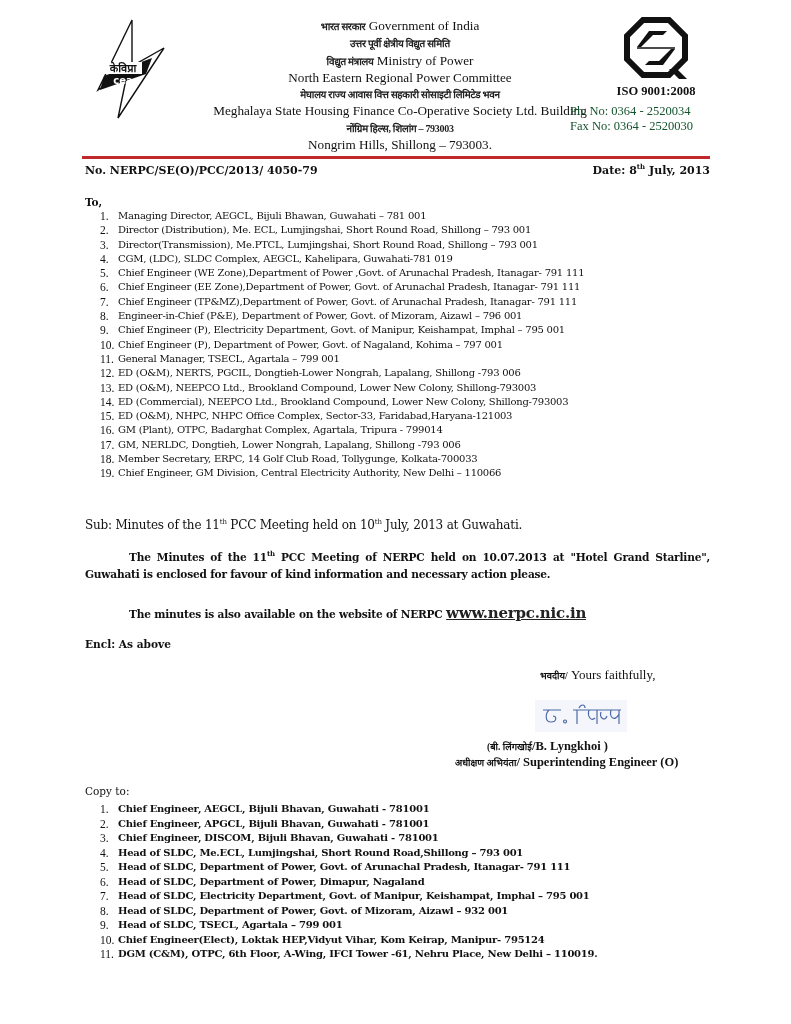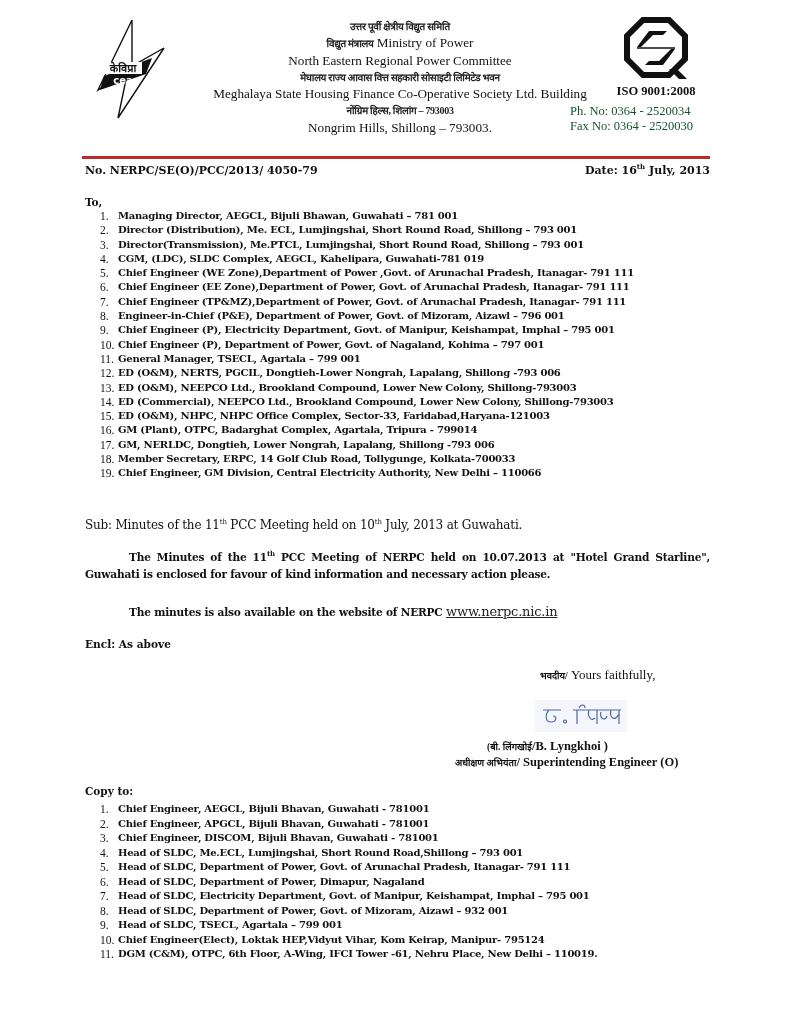--- a/index.html
+++ b/index.html
@@ -21,55 +21,56 @@
 
     .ref-row { position: absolute; left: 85px; top: 164px; width: 625px; font-size: 11px; font-weight: bold; }
     .ref-no { position: absolute; left: 0; top: 0; }
     .ref-date { position: absolute; right: 0; top: 0; }
     sup { font-size: 7px; vertical-align: super; line-height: 0; margin-top: 12px; }
 
     .to-label { position: absolute; left: 85px; top: 196px; font-size: 10.5px; font-weight: bold; }
     .addr-list { position: absolute; left: 100px; top: 209px; width: 620px; list-style: none; }
     .addr-list li { font-size: 10px; line-height: 14.3px; white-space: nowrap; display: flex; }
     .addr-list li .num { display: inline-block; width: 18px; font-weight: normal; font-family: "Liberation Serif", serif; font-size: 11.5px; }
-    .addr-list li .txt { font-weight: bold; letter-spacing: -0.25px; }
+    .addr-list li .txt { font-weight: normal; letter-spacing: -0.25px; }
 
     .subject { position: absolute; left: 85px; top: 518px; font-size: 12px; letter-spacing: -0.2px; }
     .para1 { position: absolute; left: 85px; top: 549px; width: 625px; font-size: 10.6px; font-weight: bold;
       line-height: 17px; text-align: justify; text-indent: 44px; letter-spacing: -0.2px; }
     .para2 { position: absolute; left: 129px; top: 604px; font-size: 10.6px; font-weight: bold; letter-spacing: -0.2px; }
-    .para2 a { font-weight: normal; color: #222; text-decoration: underline; font-size: 13px; }
+    .para2 a { font-weight: bold; color: #222; text-decoration: underline; font-size: 15px; }
     .encl { position: absolute; left: 85px; top: 638px; font-size: 10.6px; font-weight: bold; }
 
     .yours { position: absolute; left: 500px; top: 667px; font-family: "Liberation Serif", serif; font-size: 13px; margin-left: 40px; }
     .yours .hindi, .signer .hindi, .desig .hindi { font-weight: bold; font-size: 9.5px; }
     .signature { position: absolute; left: 535px; top: 700px; width: 92px; height: 32px; background: #f4f6fb; }
     .signature svg { width: 92px; height: 32px; }
     .signer { position: absolute; left: 487px; top: 739px; font-family: "Liberation Serif", serif; font-weight: bold; font-size: 12.5px; }
     .desig { position: absolute; left: 455px; top: 755px; font-family: "Liberation Serif", serif; font-weight: bold; font-size: 12.5px; }
 
-    .copy-label { position: absolute; left: 85px; top: 785px; font-size: 10.5px; font-weight: bold; }
+    .copy-label { position: absolute; left: 85px; top: 785px; font-size: 10.5px; font-weight: normal; }
     .copy-list { position: absolute; left: 100px; top: 802px; width: 620px; list-style: none; }
     .copy-list li { font-size: 10px; line-height: 14.5px; white-space: nowrap; display: flex; }
     .copy-list li .num { display: inline-block; width: 18px; font-family: "Liberation Serif", serif; font-size: 11.5px; }
     .copy-list li .txt { font-weight: bold; letter-spacing: -0.25px; }
   </style>
 </head>
 <body>
 
 <div class="letterhead">
   <svg class="cea-logo" viewBox="0 0 100 102">
     <polygon points="56,2 22,72 52,52 42,100 88,30 56,48" fill="#fff" stroke="#111" stroke-width="1.4"></polygon>
     <polygon points="28,58 76,40 70,56 24,72" fill="#111"></polygon>
     <rect x="28" y="44" width="38" height="12" fill="#fff"></rect>
     <text x="47" y="54" text-anchor="middle" font-size="11" font-weight="bold" fill="#111" font-family="DejaVu Sans, sans-serif">केविप्रा</text>
     <text x="47" y="66" text-anchor="middle" font-size="10" font-weight="bold" fill="#fff" font-family="DejaVu Sans, sans-serif">cea</text>
   </svg>
 
   <div class="head-center">
+    <div class="line"><span class="hindi">भारत सरकार</span> <span>Government of India</span></div>
     <div class="line"><span class="hindi">उत्तर पूर्वी क्षेत्रीय विद्युत समिति</span></div>
     <div class="line"><span class="hindi">विद्युत मंत्रालय</span> <span>Ministry of Power</span></div>
     <div class="line"><span>North Eastern Regional Power Committee</span></div>
     <div class="line"><span class="hindi">मेघालय राज्य आवास वित्त सहकारी सोसाइटी लिमिटेड भवन</span></div>
     <div class="line"><span>Meghalaya State Housing Finance Co-Operative Society Ltd. Building</span></div>
     <div class="line"><span class="hindi">नोंग्रिम हिल्स, शिलांग – 793003</span></div>
     <div class="line"><span>Nongrim Hills, Shillong – 793003.</span></div>
   </div>
 
   <svg class="iso-logo" viewBox="0 0 66 62">
@@ -82,21 +83,21 @@
   <div class="iso-text">ISO 9001:2008</div>
   <div class="contact">
     <div>Ph. No:  0364 - 2520034</div>
     <div>Fax No: 0364 - 2520030</div>
   </div>
   <div class="red-rule"></div>
 </div>
 
 <div class="ref-row">
   <span class="ref-no">No. NERPC/SE(O)/PCC/2013/ 4050-79</span>
-  <span class="ref-date"><span>Date: 16</span><sup>th</sup><span> July, 2013</span></span>
+  <span class="ref-date"><span>Date: 8</span><sup>th</sup><span> July, 2013</span></span>
 </div>
 
 <div class="to-label">To,</div>
 <ol class="addr-list">
   <li>
       <span class="num">1.</span>
       <span class="txt">Managing Director, AEGCL, Bijuli Bhawan, Guwahati – 781 001</span>
     </li>
   <li>
       <span class="num">2.</span>

